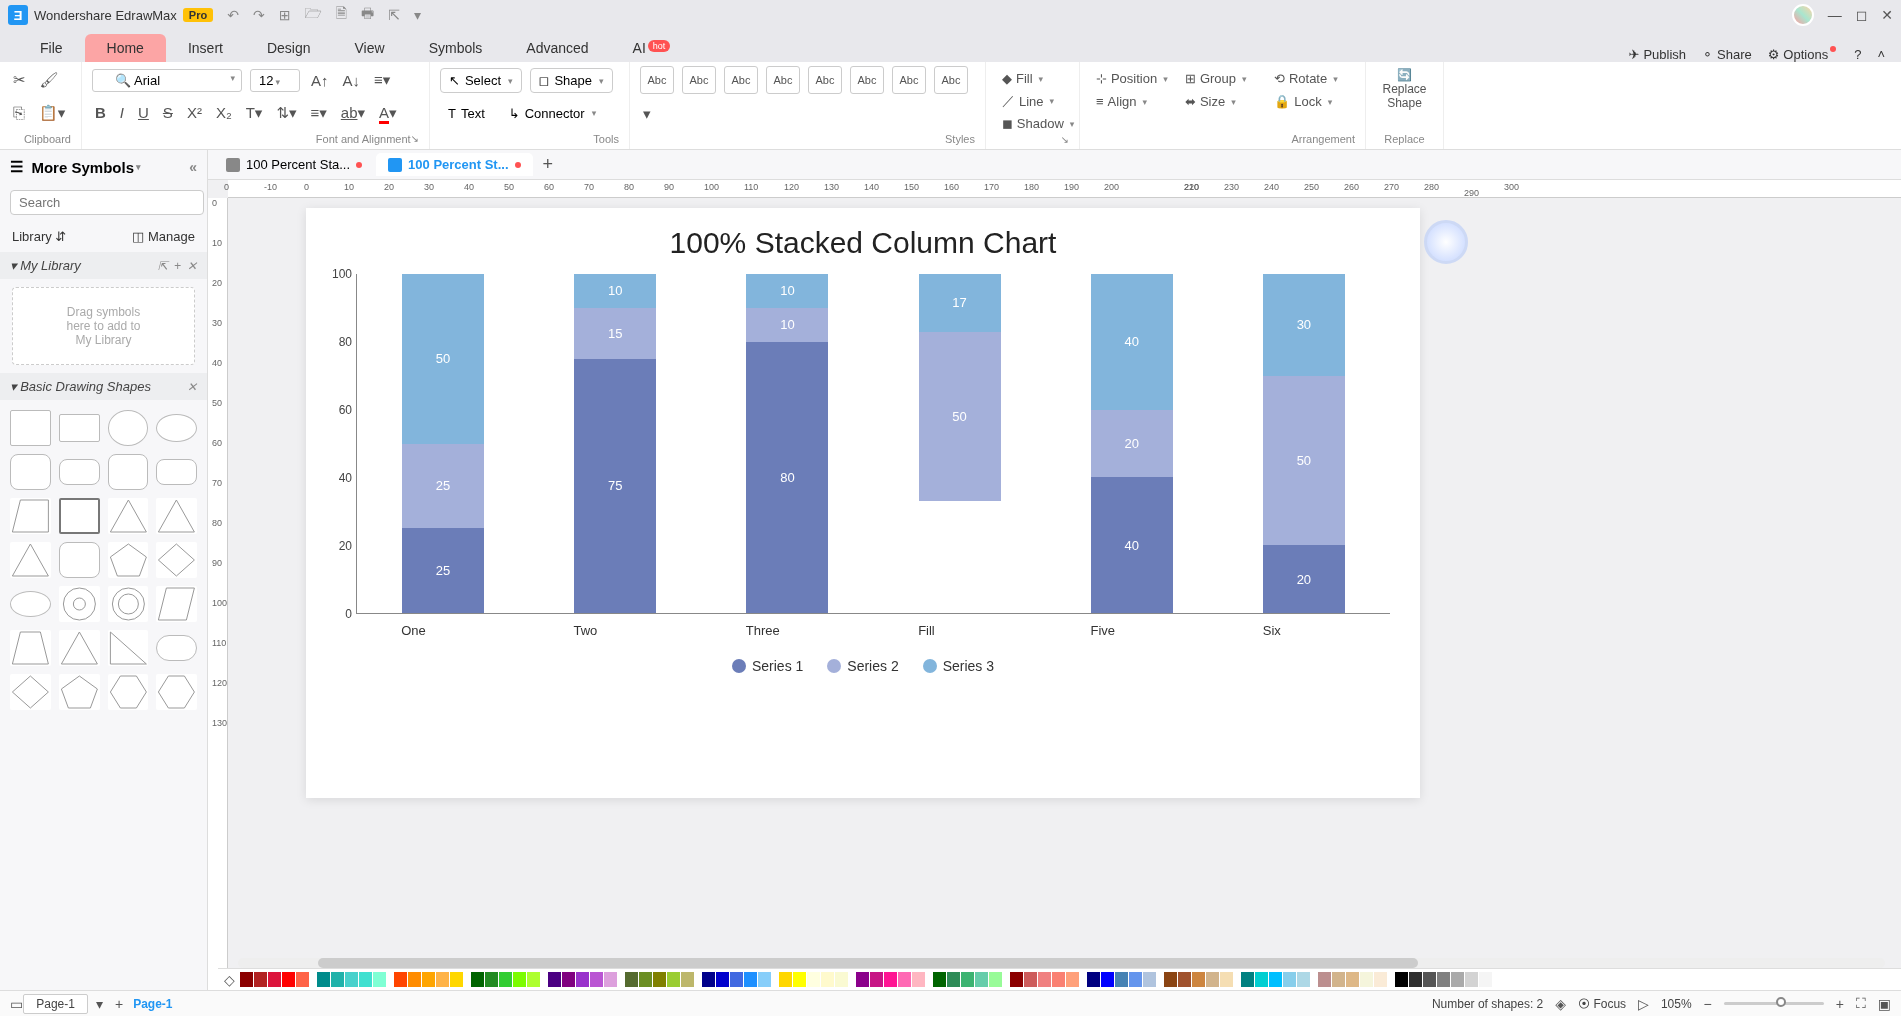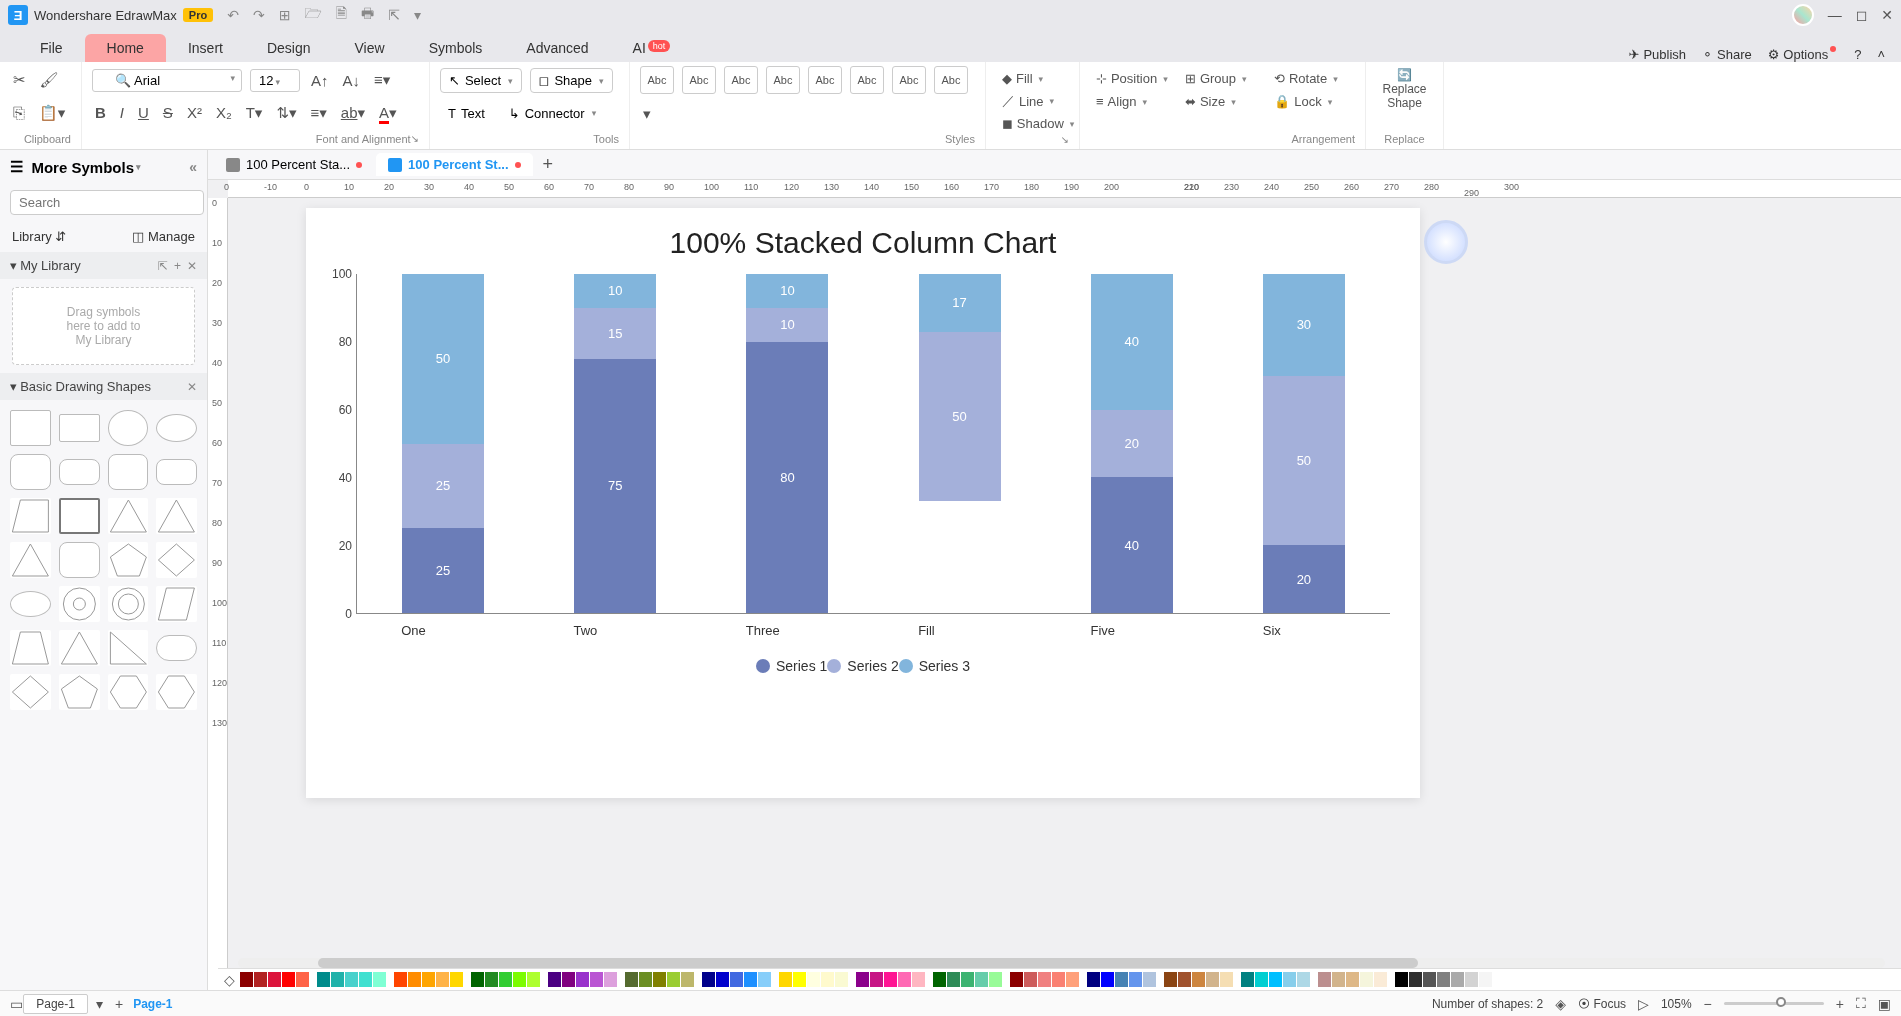--- a/index.html
+++ b/index.html
@@ -42,21 +42,21 @@
 
 .main { display:flex; height:calc(100% - 176px); position:relative;}
 .sidebar { width:208px; background:#f7f7f9; border-right:1px solid #ddd; display:flex; flex-direction:column;}
 .sidebar-header { display:flex; align-items:center; padding:8px 10px; font-weight:600; font-size:15px;}
 .collapse-icon { margin-left:auto; color:#888; cursor:pointer; font-size:14px;}
 .search-row { display:flex; padding:6px 10px; gap:6px;}
 .search-input { flex:1; border:1px solid #ccc; border-radius:4px; padding:4px 8px; font-size:13px;}
 .search-btn { background:#2196f3; color:#fff; border:none; border-radius:4px; padding:4px 10px; font-size:13px; cursor:pointer;}
 .lib-row { display:flex; justify-content:space-between; padding:8px 12px; font-size:13px; color:#333;}
 .lib-row span {cursor:pointer;}
-.lib-section-hd { display:flex; align-items:center; padding:6px 10px; font-size:13px; background:#edeef0; color:#444;}
+.lib-section-hd { display:flex; align-items:center; padding:6px 10px; font-size:13px; background:#edeef0; color:#444;font-style:italic;}
 .lib-section-hd .actions { margin-left:auto; display:flex; gap:6px; color:#888; font-size:12px;}
 .mylib-drop { height:78px; margin:8px 12px; border:1px dashed #ccc; border-radius:4px; display:flex; align-items:center; justify-content:center; text-align:center; font-size:12px; color:#aaa; background:#fff;}
 .shapes-grid { display:grid; grid-template-columns:repeat(4,1fr); gap:8px; padding:10px;}
 .shape-cell { height:36px; border:1px solid #bbb; border-radius:2px; background:#fff; cursor:pointer;}
 .shape-cell.circle { border-radius:50%;}
 .shape-cell.rounded { border-radius:8px;}
 .shape-cell.noborder { border:none; }
 .shape-svg { width:100%; height:100%; }
 
 
@@ -83,21 +83,21 @@
 .y-tick { position:absolute; right:4px; font-size:12px; color:#444; transform:translateY(-50%);}
 .plot { position:absolute; left:0; right:0; top:0; bottom:40px; border-left:1px solid #888; border-bottom:1px solid #888;}
 .bars { position:absolute; left:0; right:0; top:0; bottom:0; display:flex; justify-content:space-around; align-items:flex-end;}
 .bar-col { width:82px; height:100%; position:relative;}
 .seg { position:absolute; left:0; right:0; display:flex; align-items:center; justify-content:center; color:#fff; font-size:13px;}
 .seg.s1 { background:#6b7db8;}
 .seg.s2 { background:#a4b0da;}
 .seg.s3 { background:#82b5dc;}
 .x-labels { position:absolute; left:0; right:0; bottom:16px; display:flex; justify-content:space-around; font-size:13px; color:#333;}
 .x-labels span { width:82px; }
-.legend { display:flex; justify-content:center; font-size:14px; color:#333; margin-top:4px;}
+.legend { display:flex; justify-content:center; gap:24px; font-size:14px; color:#333; margin-top:4px;}
 .legend-item { display:flex; align-items:center; gap:6px;}
 .legend-swatch { width:14px; height:14px; border-radius:50%;}
 
 
 .colorbar { position:absolute; left:218px; right:0; bottom:26px; height:22px; background:#fff; display:flex; align-items:center; padding:0 6px; gap:1px; border-top:1px solid #ddd;}
 .colorbar .sw { width:13px; height:15px; cursor:pointer;}
 .colorbar .gap { width:6px;}
 .paint-icon { font-size:14px; margin-right:4px; color:#555;}
 
 

